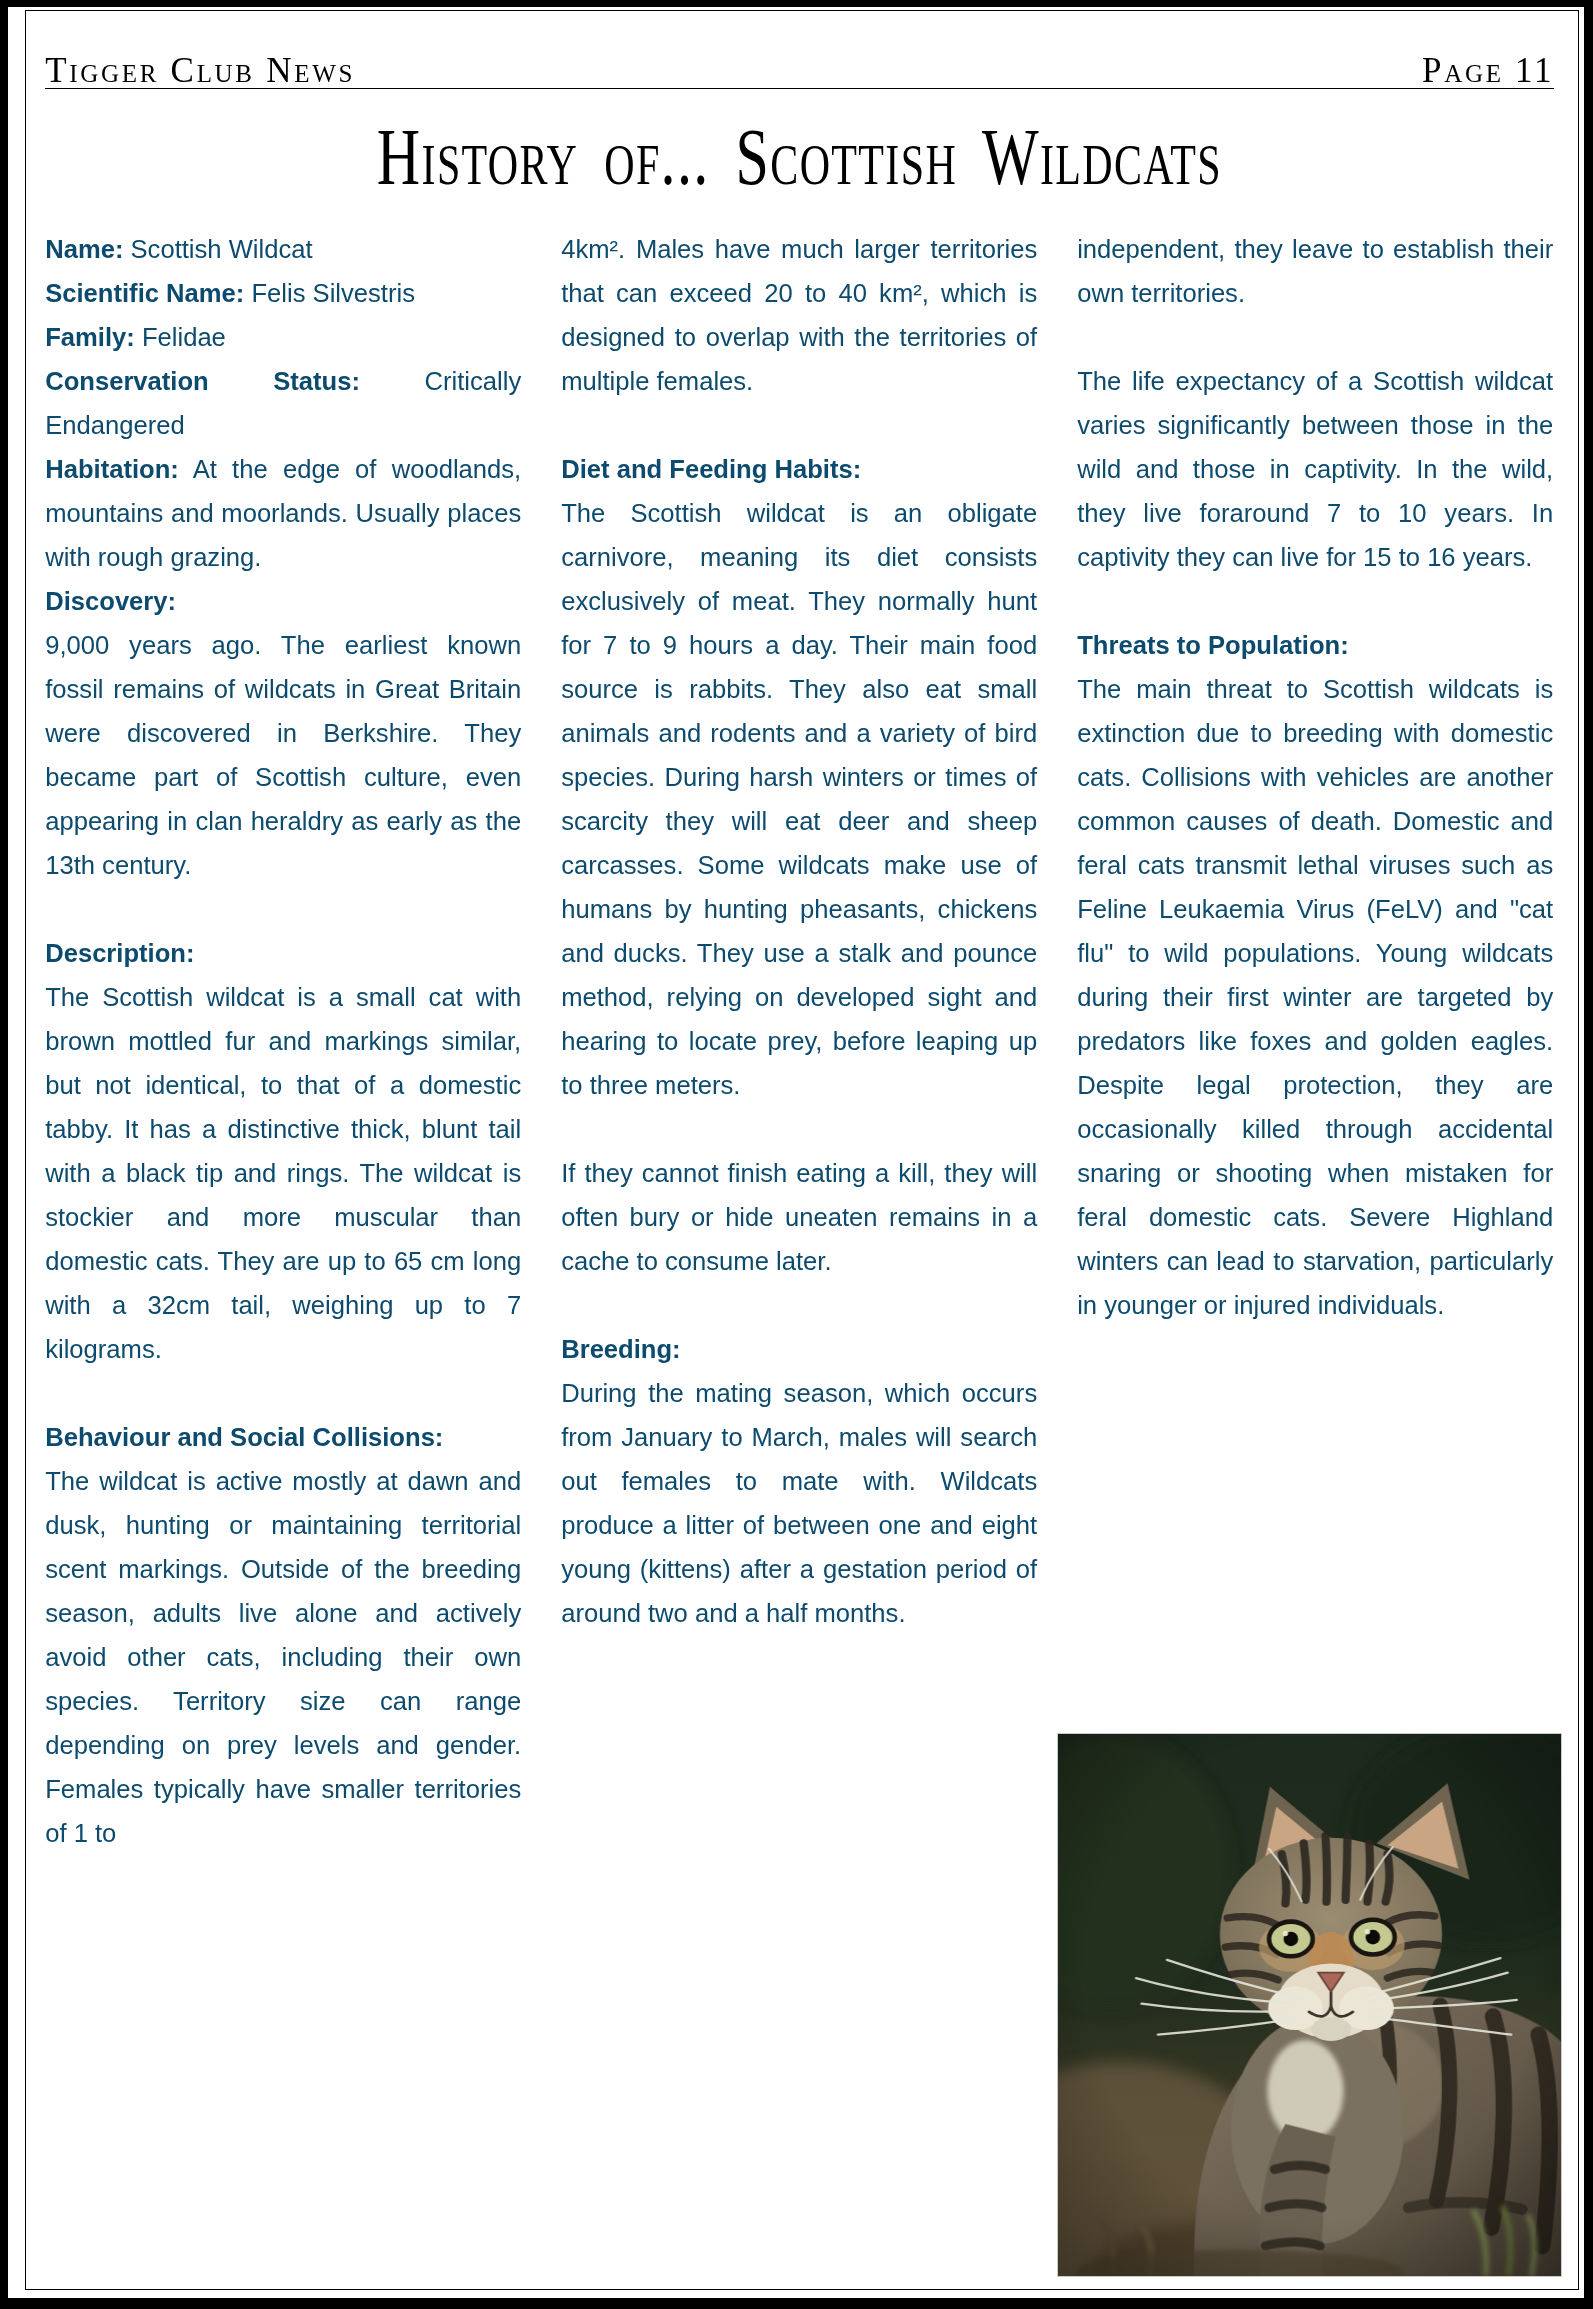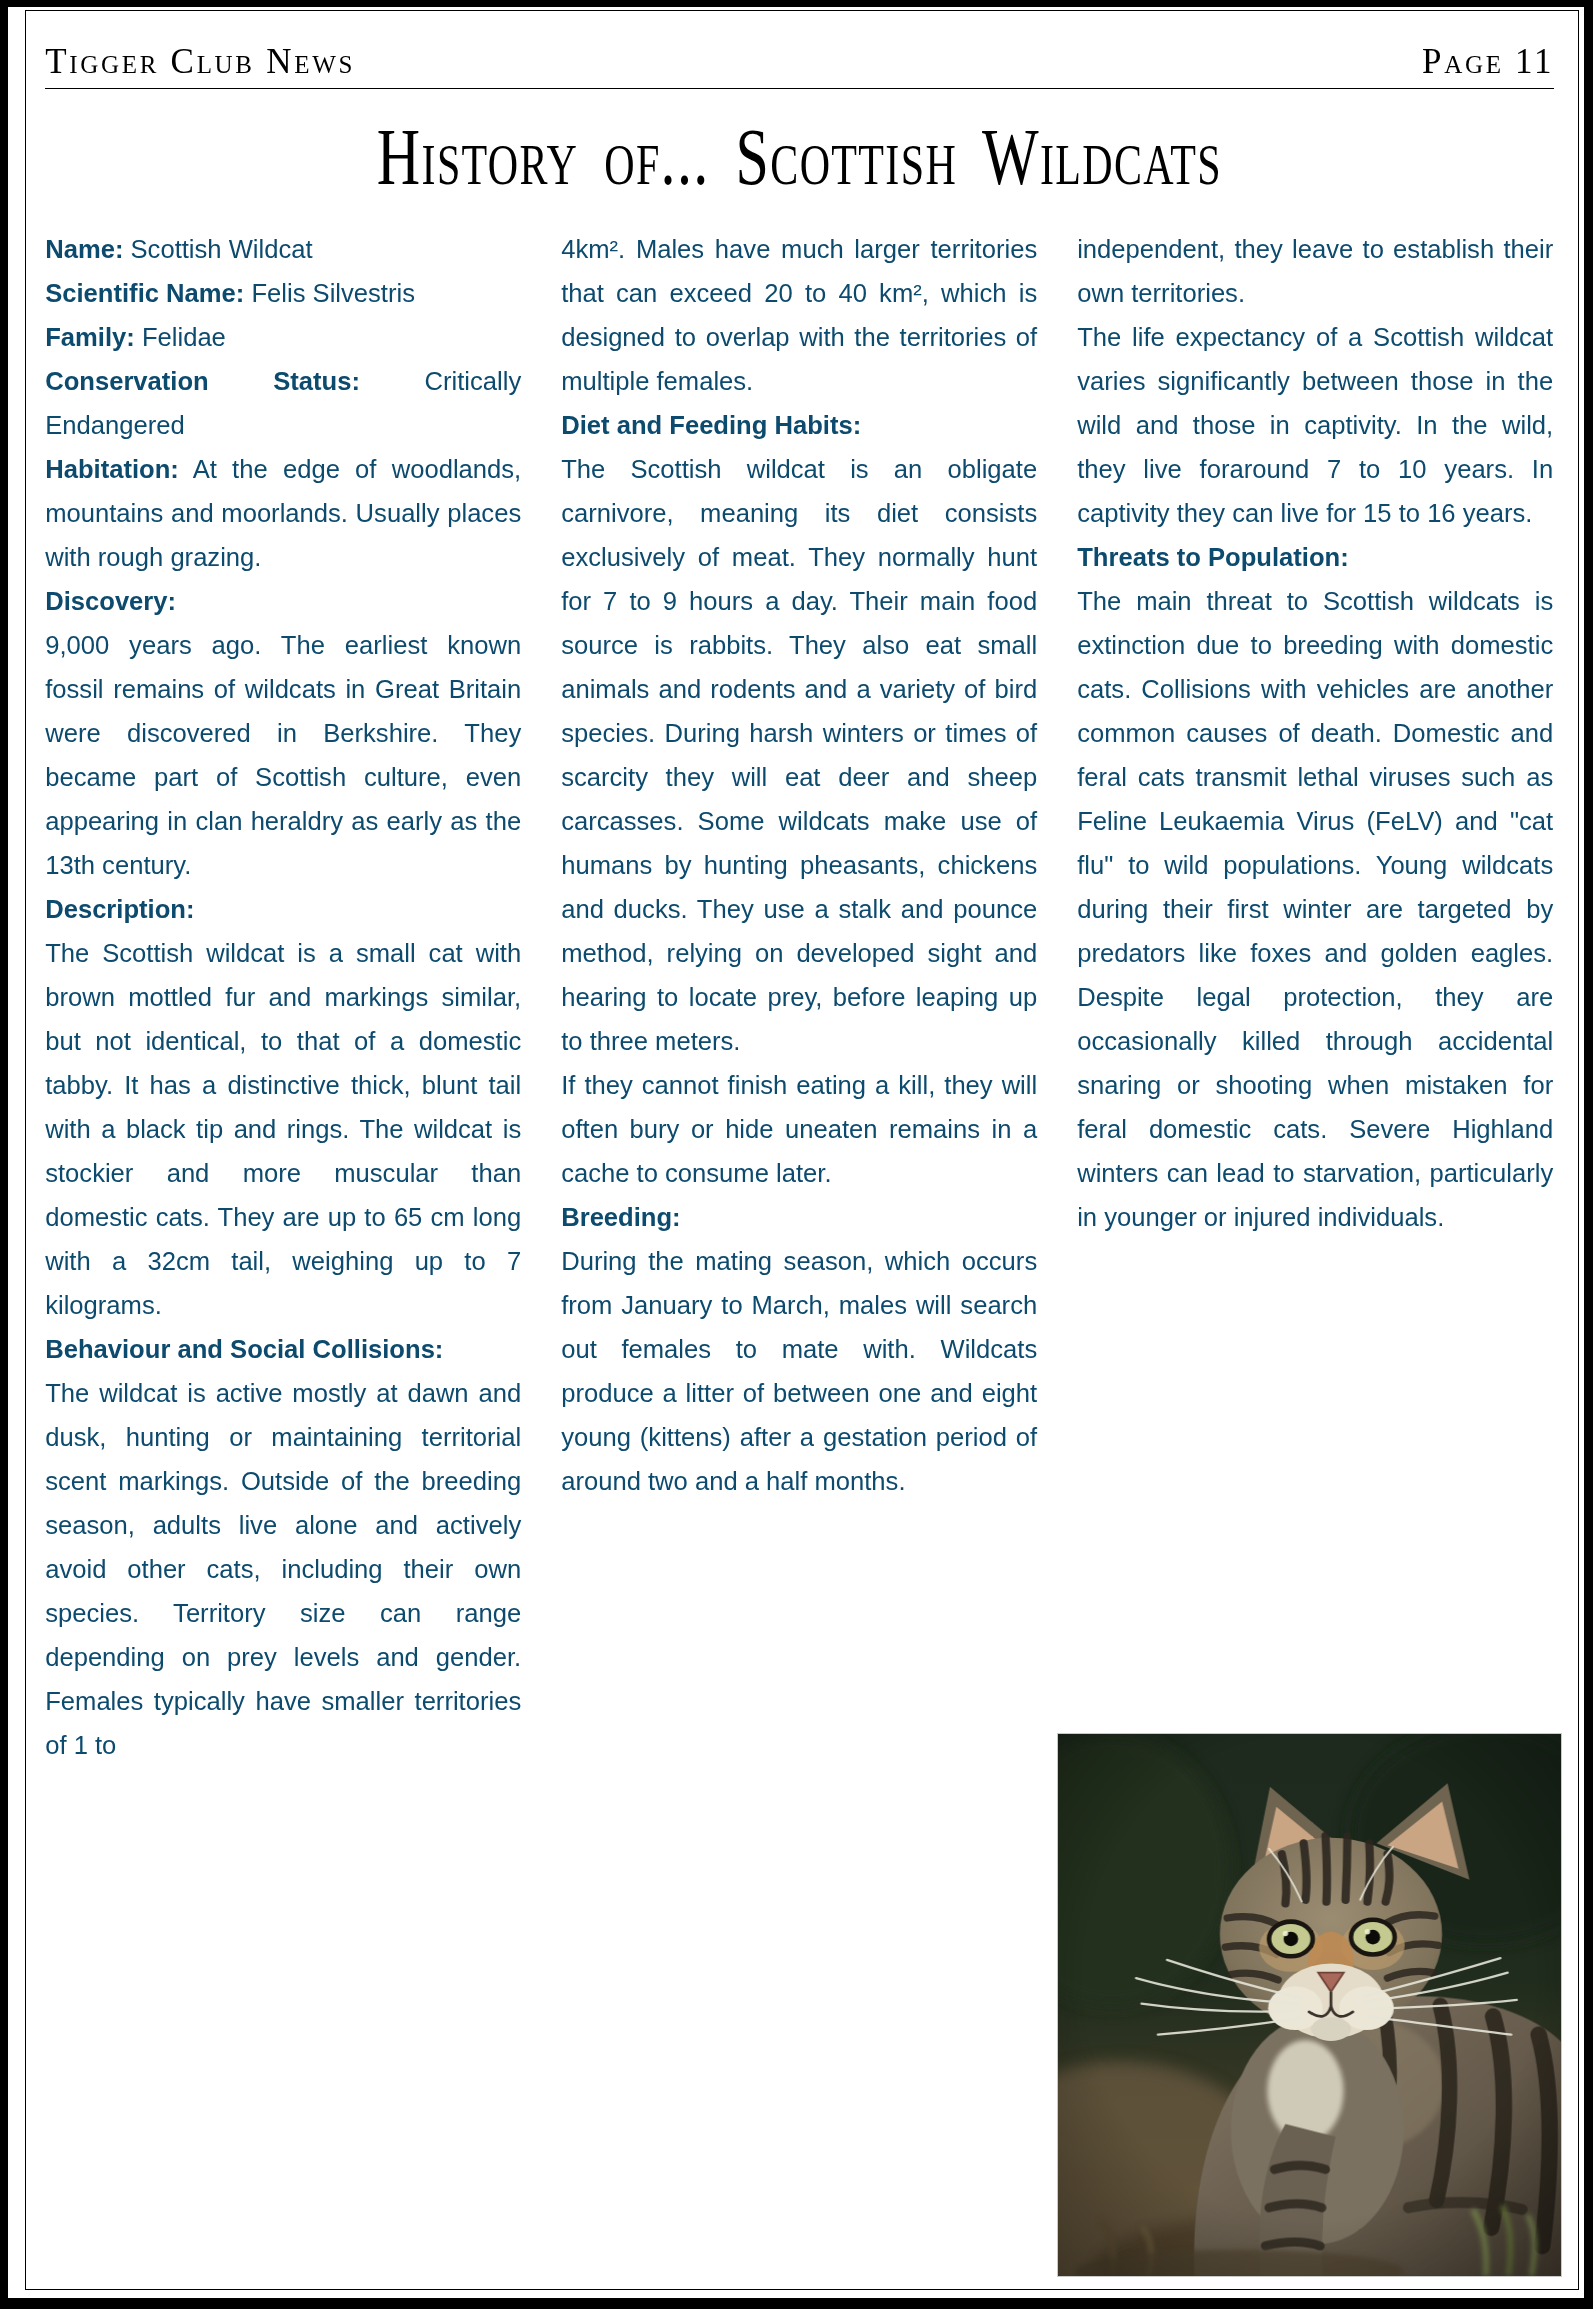--- a/index.html
+++ b/index.html
@@ -10,21 +10,21 @@
   
   .sheet { position:absolute; left:8.2px; top:7.3px; right:10px; bottom:12px; background:#ffffff; }
 
   
   .inner-frame { position:absolute; left:16.4px; top:2.7px; right:5.5px; bottom:8.2px;
                  border:1.8px solid #000; pointer-events:none; }
 
   .content { position:absolute; left:37px; top:0; width:1509px; }
 
   
-  .masthead-row { display:flex; justify-content:space-between; align-items:center;
+  .masthead-row { display:flex; justify-content:space-between; align-items:flex-end;
                   box-sizing:border-box; height:82px; padding-top:27.4px;
                   border-bottom:1.8px solid #000; }
   .masthead, .page-num {
       font-family:"Liberation Serif","DejaVu Serif",serif;
       font-variant:small-caps; font-size:35px; letter-spacing:2.7px; color:#000;
       white-space:nowrap; line-height:1;
   }
 
   
   .article-title { text-align:center; margin-top:28px; height:88px; line-height:88px; }
@@ -35,21 +35,21 @@
       color:#000; white-space:nowrap; line-height:1;
   }
 
   
   .cols { display:flex; gap:40px; margin-top:22px; }
   .col { width:476px; font-size:25.6px; line-height:44px; color:#0c4a6e; }
 
   .para { margin:0; text-align:justify; }
   .para.heading { font-weight:bold; }
   .para b { font-weight:bold; }
-  .gap { }
+  .gap { margin-top:44px; }
 
   
   .wildcat-figure { position:absolute; left:1049px; top:1726px; width:505px; height:544px;
                     margin:0; border:0.9px solid #c9c9c9; box-sizing:border-box; overflow:hidden;
                     background:#26301f; }
   .wildcat-figure svg { display:block; width:100%; height:100%; }
 </style>
 </head>
 <body>
 

